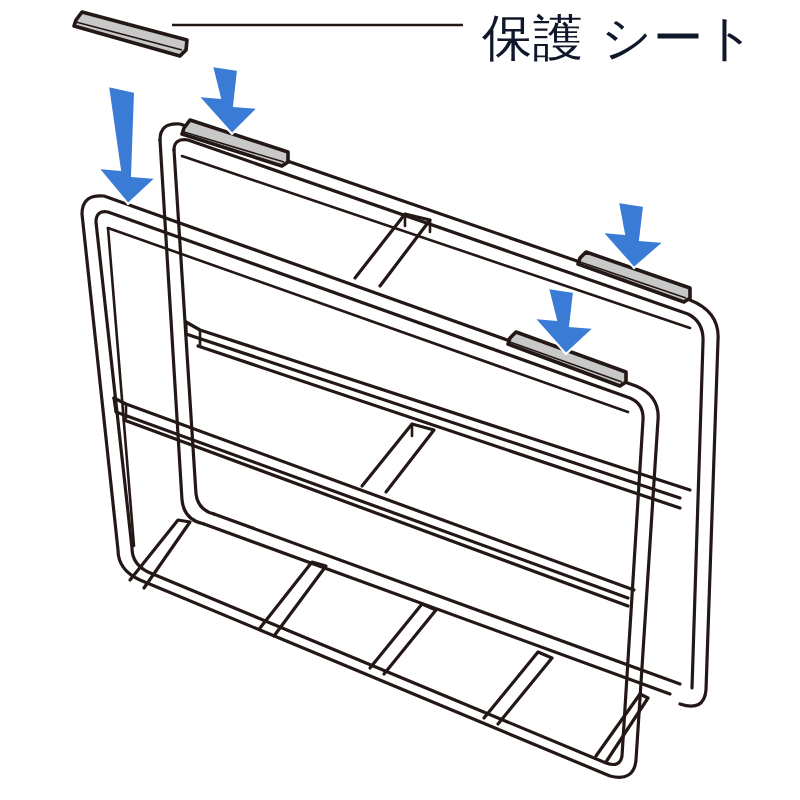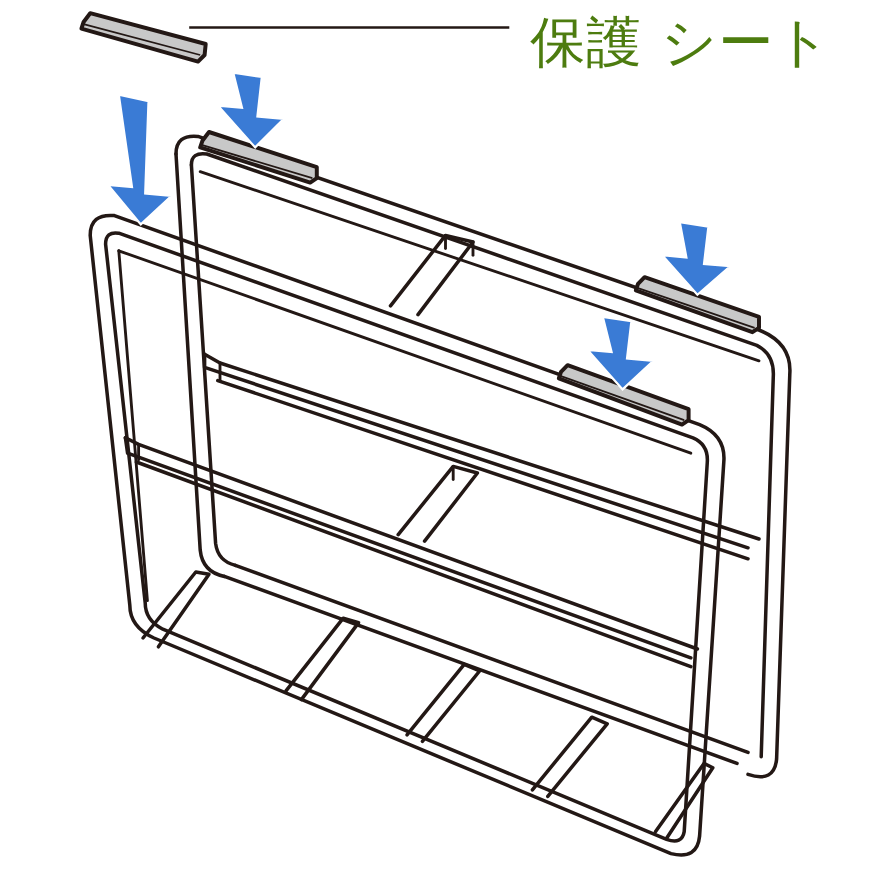--- a/index.html
+++ b/index.html
@@ -1,21 +1,21 @@
 <!DOCTYPE html>
 <html><head>
 <meta charset="utf-8">
 <style>
   html, body { margin: 0; padding: 0; background: #ffffff; }
   body { width: 800px; height: 800px; position: relative; overflow: hidden; }
   #canvas { position: absolute; left: 0; top: 0; width: 800px; height: 800px; }
   .label {
     position: absolute; left: 482px; top: 0px;
     font-family: "DejaVu Sans", sans-serif;
-    font-size: 50px; color: #4d7c0f; letter-spacing: 1px; white-space: nowrap;
+    font-size: 50px; color: #0f172a; letter-spacing: 1px; white-space: nowrap;
     line-height: 76px;
   }
   .rail { fill: none; stroke: #231815; stroke-width: 3.2; stroke-linejoin: round; stroke-linecap: round; }
   .thin { fill: none; stroke: #231815; stroke-width: 2.6; stroke-linecap: round; }
   .sheet { stroke: #231815; stroke-width: 3.6; stroke-linejoin: round; }
 </style>
 </head>
 <body>
 
 <svg id="canvas" viewBox="0 0 800 800" xmlns="http://www.w3.org/2000/svg">

